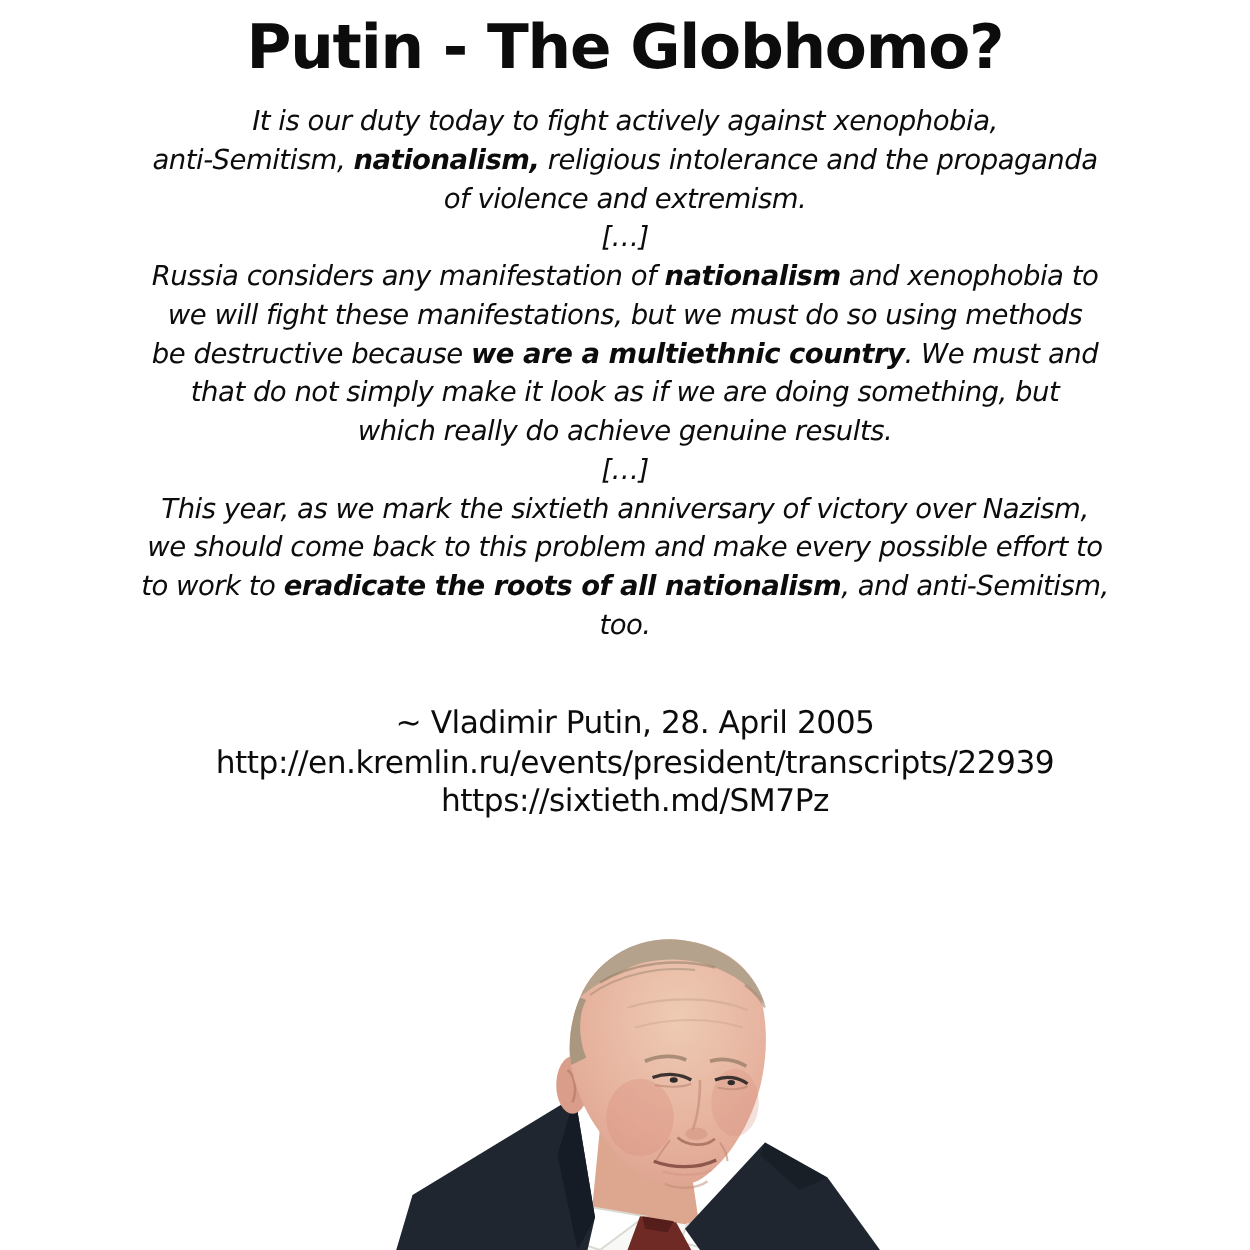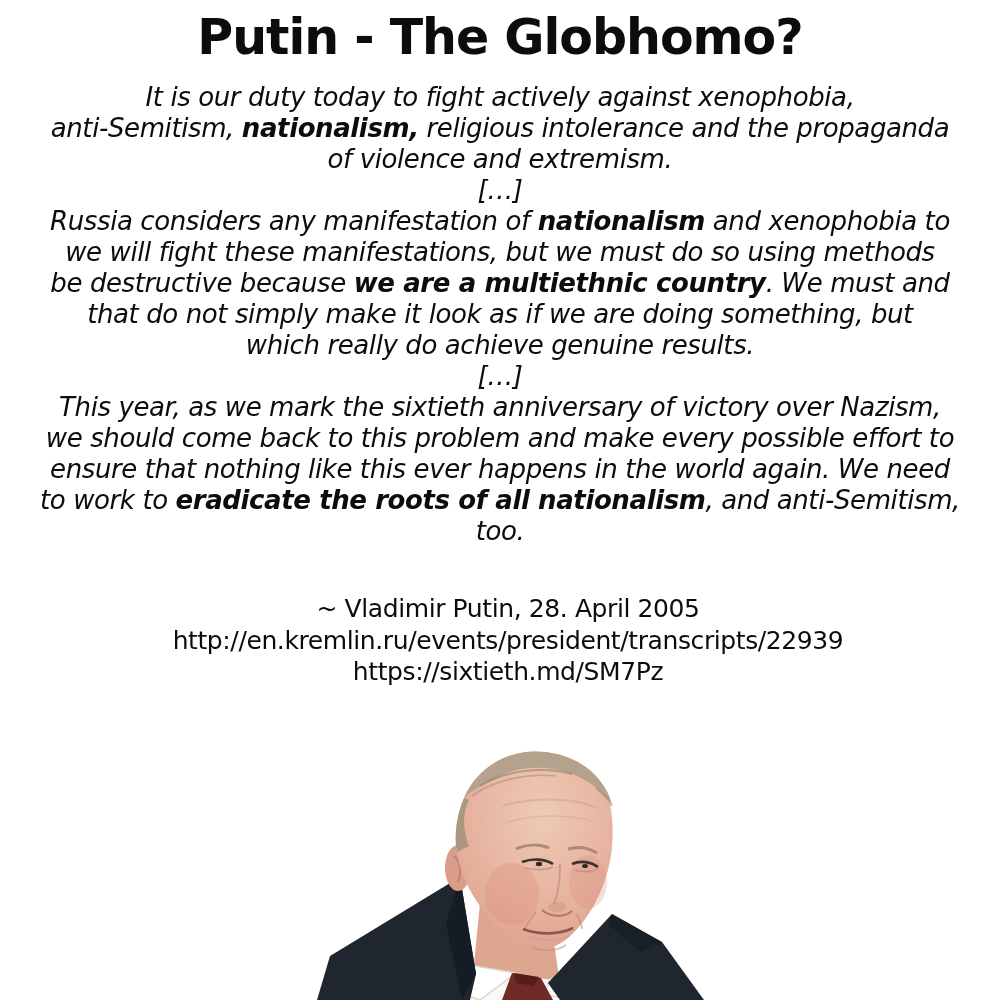--- a/index.html
+++ b/index.html
@@ -15,21 +15,21 @@
   .title {
     font-size:49px;
     font-weight:700;
     letter-spacing:-1px;
     margin-top:10px;
     line-height:1.15;
   }
   .quote {
     margin-top:16px;
     font-style:italic;
-    font-size:26px;
+    font-size:22px;
     line-height:31px;
     letter-spacing:-0.4px;
     text-align:center;
   }
   .quote-line { white-space:nowrap; }
   .quote .bold { font-weight:bold; }
   .attribution {
     margin-top:46px;
     font-size:25px;
     line-height:31.5px;
@@ -53,21 +53,20 @@
     <div class="quote-line"><span>of violence and extremism.</span></div>
     <div class="quote-line"><span>[…]</span></div>
     <div class="quote-line"><span>Russia considers any manifestation of </span><span class="bold">nationalism</span><span> and xenophobia to</span></div>
     <div class="quote-line"><span>we will fight these manifestations, but we must do so using methods</span></div>
     <div class="quote-line"><span>be destructive because </span><span class="bold">we are a multiethnic country</span><span>. We must and</span></div>
     <div class="quote-line"><span>that do not simply make it look as if we are doing something, but</span></div>
     <div class="quote-line"><span>which really do achieve genuine results.</span></div>
     <div class="quote-line"><span>[…]</span></div>
     <div class="quote-line"><span>This year, as we mark the sixtieth anniversary of victory over Nazism,</span></div>
     <div class="quote-line"><span>we should come back to this problem and make every possible effort to</span></div>
-    <div class="quote-line"><span>ensure that nothing like this ever happens in the world again. We need</span></div>
     <div class="quote-line"><span>to work to </span><span class="bold">eradicate the roots of all nationalism</span><span>, and anti-Semitism,</span></div>
     <div class="quote-line"><span>too.</span></div>
   </div>
 
 <div class="attribution">
   <div>~ Vladimir Putin, 28. April 2005</div>
   <div>http://en.kremlin.ru/events/president/transcripts/22939</div>
   <div>https://sixtieth.md/SM7Pz</div>
 </div>
 

